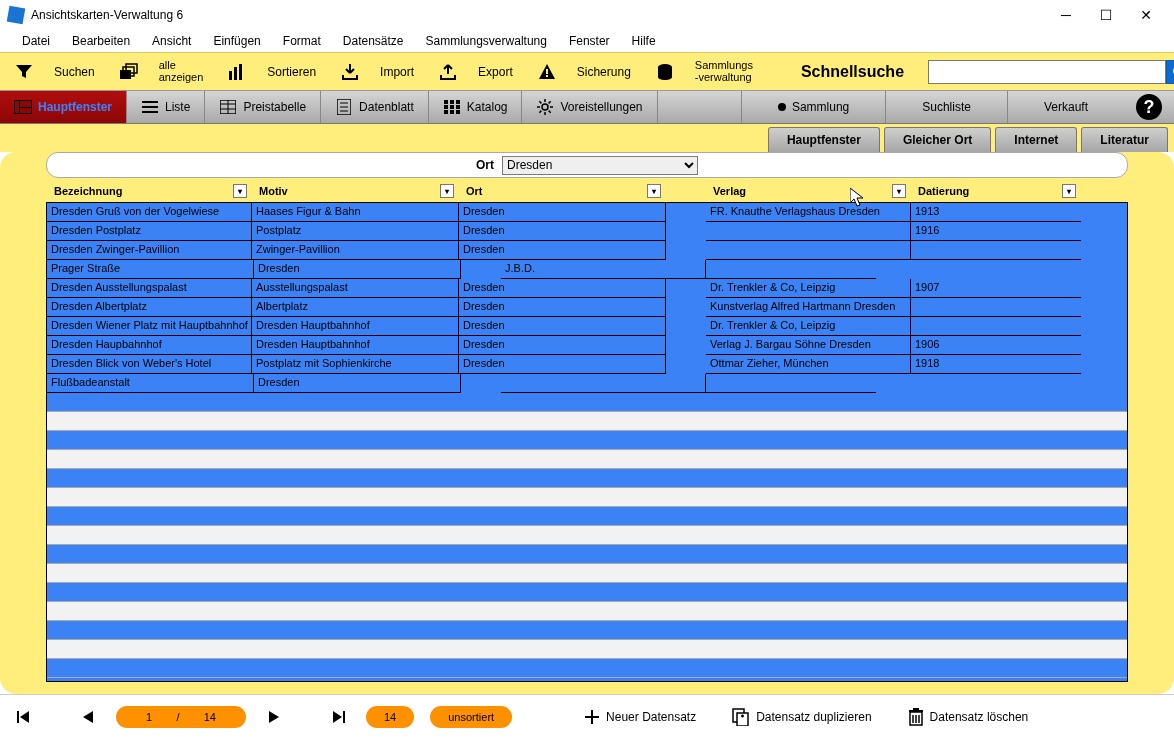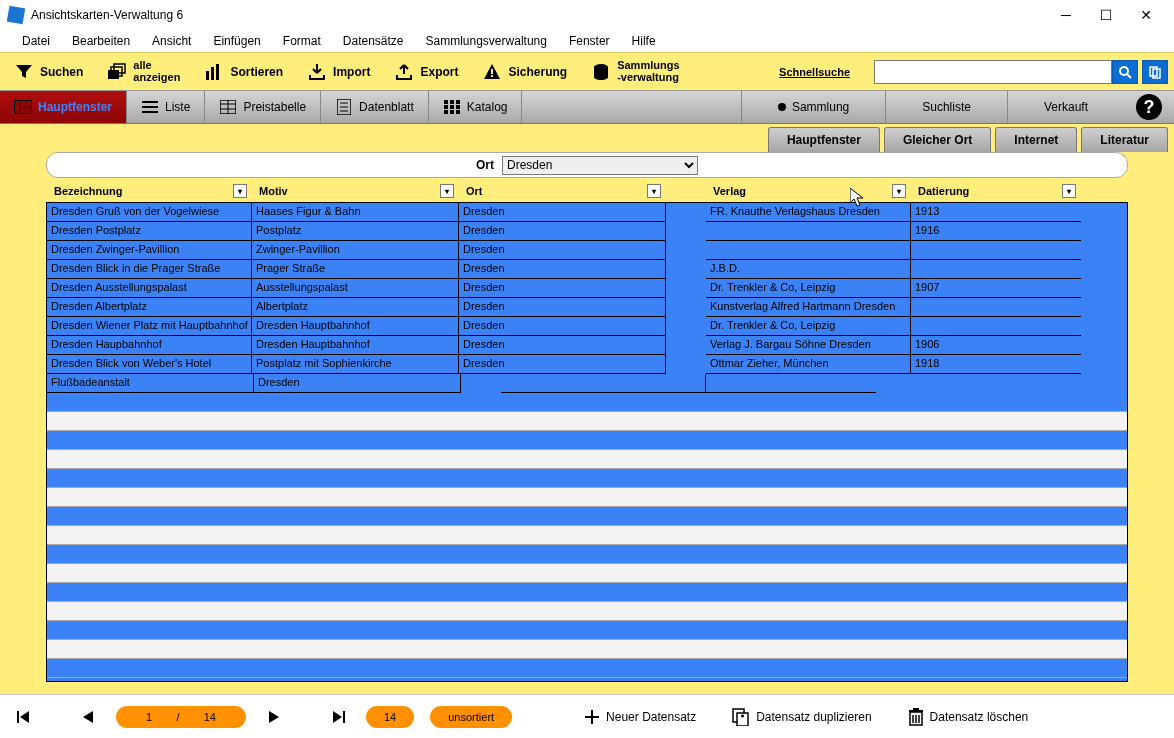--- a/index.html
+++ b/index.html
@@ -10,24 +10,24 @@
 .titlebar .app-icon { width: 16px; height: 16px; background: #1975d1; margin-right: 7px; transform: rotate(10deg); }
 .titlebar .title { font-size: 12px; color: #000; flex: 1; }
 .titlebar .win-btn { width: 40px; height: 30px; display: flex; align-items: center; justify-content: center; cursor: pointer; font-size: 14px; }
 
 
 .menubar { height: 22px; display: flex; align-items: center; padding: 0 18px; gap: 14px; font-size: 12px; background: #fff; }
 .menubar .menu-item { cursor: pointer; padding: 2px 4px; }
 
 
 .toolbar { background: #ffed7c; height: 38px; display: flex; align-items: center; padding: 0 6px 0 14px; gap: 24px; border-top: 1px solid #d9cc60; }
-.toolbar .tb-btn { display: flex; align-items: center; cursor: pointer; font-size: 12px; gap: 6px; font-weight: bold; }
+.toolbar .tb-btn { display: flex; align-items: center; cursor: pointer; font-size: 12px; gap: 20px; }
 .toolbar .tb-btn .icon { width: 20px; height: 20px; display:flex;align-items:center;justify-content:center;}
 .toolbar .spacer { flex: 1; }
-.toolbar .schnell-label { font-size: 11px; font-weight: bold; text-decoration: underline; }
+.toolbar .schnell-label { font-size: 16px; font-weight: bold; }
 .toolbar .search-wrap { display: flex; align-items: center; }
 .toolbar .search-input { width: 238px; height: 24px; border: 1px solid #7a7a7a; font-size: 12px; padding: 0 4px; }
 .toolbar .search-go { width: 26px; height: 24px; background: #0b6dd4; display: flex; align-items: center; justify-content: center; border: 1px solid #0b5aad; cursor: pointer; }
 .toolbar .search-copy { width: 26px; height: 24px; background: #0b6dd4; margin-left: 4px; display:flex;align-items:center;justify-content:center; border:1px solid #0b5aad; cursor:pointer; }
 .multiline { line-height: 1.05; font-size: 11px; }
 
 
 .viewtabs { height: 34px; background: linear-gradient(#d5d5d5, #a9a9a9); display: flex; align-items: stretch; border-top: 1px solid #999; border-bottom: 1px solid #777; }
 .viewtabs .vt { display: flex; align-items: center; gap: 6px; padding: 0 14px; border-right: 1px solid #888; cursor: pointer; font-size: 12px; }
 .viewtabs .vt.active { background: linear-gradient(#b10e0e,#8c0606); color: #2a6bff; }
@@ -36,21 +36,21 @@
 .viewtabs .flex { flex: 1; }
 .viewtabs .rt { display: flex; align-items: center; gap: 6px; padding: 0 36px; border-left: 1px solid #888; cursor: pointer; font-size: 12px; }
 .viewtabs .help { width: 50px; display:flex;align-items:center;justify-content:center;}
 .viewtabs .help-circle { width: 26px; height: 26px; border-radius: 50%; background: #000; color:#fff;display:flex;align-items:center;justify-content:center;font-weight:bold;font-size:18px;}
 
 
 .subtabs { height: 28px; background: #ffed7c; display: flex; justify-content: flex-end; align-items: flex-end; padding-right: 6px; }
 .subtabs .st { background: linear-gradient(#cfcfcf,#a6a6a6); border: 1px solid #777; border-bottom: none; padding: 5px 18px; font-size: 12px; margin-left: 4px; cursor: pointer; border-radius: 3px 3px 0 0; font-weight: bold; }
 
 
-.content { flex: 1; background: #ffed7c; padding: 0 8px 8px 8px; display: flex; flex-direction: column; }
+.content { flex: 1; background: #ffed7c; padding: 0 8px 8px 8px; display: flex; flex-direction: column; border-radius: 16px; }
 
 
 .ort-row { height: 26px; display: flex; align-items: center; justify-content: center; background: #fff; border: 1px solid #aaa; border-radius: 12px; margin: 0 38px 2px 38px; font-size: 12px; gap: 8px; }
 .ort-row select { width: 196px; height: 19px; font-size: 12px; border: 1px solid #7a7a7a; }
 .ort-row .lbl { font-weight: bold; }
 
 
 .thead { display: flex; background: #ffed7c; height: 22px; align-items: center; margin: 0 38px; }
 .thead .th { font-size: 11px; font-weight: bold; display: flex; align-items: center; justify-content: space-between; padding: 0 4px 0 8px; }
 .thead .th .dd { width: 14px; height: 14px; border: 1px solid #777; background: #fff; display:flex;align-items:center;justify-content:center;font-size:8px;cursor:pointer;}
@@ -244,20 +244,29 @@
           <rect x="0" y="5" width="4" height="4" fill="#000"></rect>
           <rect x="6" y="5" width="4" height="4" fill="#000"></rect>
           <rect x="12" y="5" width="4" height="4" fill="#000"></rect>
           <rect x="0" y="10" width="4" height="4" fill="#000"></rect>
           <rect x="6" y="10" width="4" height="4" fill="#000"></rect>
           <rect x="12" y="10" width="4" height="4" fill="#000"></rect>
         </svg>
       </span>
     <span>Katalog</span>
   </div>
+  <div class="vt">
+    <span class="icon">
+        <svg width="16" height="16" viewBox="0 0 16 16">
+          <circle cx="8" cy="8" r="3" fill="none" stroke="#000" stroke-width="1.5"></circle>
+          <path d="M8 0v3M8 13v3M0 8h3M13 8h3M2.3 2.3l2.1 2.1M11.6 11.6l2.1 2.1M2.3 13.7l2.1-2.1M11.6 4.4l2.1-2.1" stroke="#000" stroke-width="1.5"></path>
+        </svg>
+      </span>
+    <span>Voreistellungen</span>
+  </div>
   <div class="flex"></div>
   <div class="rt">
     <span style="width:8px;height:8px;background:#000;border-radius:50%;"></span>
     <span>Sammlung</span>
   </div>
   <div class="rt">
       <span>Suchliste</span>
     </div>
   <div class="rt">
       <span>Verkauft</span>
@@ -322,21 +331,20 @@
         <div class="td c5">1916</div>
       </div>
       <div class="tr">
         <div class="td c1">Dresden Zwinger-Pavillion</div>
         <div class="td c2">Zwinger-Pavillion</div>
         <div class="td c3">Dresden</div>
         <div class="td c4"></div>
         <div class="td c5"></div>
       </div>
       <div class="tr">
-        <div class="td c1">Dresden Blick in die Prager Straße</div>
         <div class="td c2">Prager Straße</div>
         <div class="td c3">Dresden</div>
         <div class="td c4">J.B.D.</div>
         <div class="td c5"></div>
       </div>
       <div class="tr">
         <div class="td c1">Dresden Ausstellungspalast</div>
         <div class="td c2">Ausstellungspalast</div>
         <div class="td c3">Dresden</div>
         <div class="td c4">Dr. Trenkler &amp; Co, Leipzig</div>

